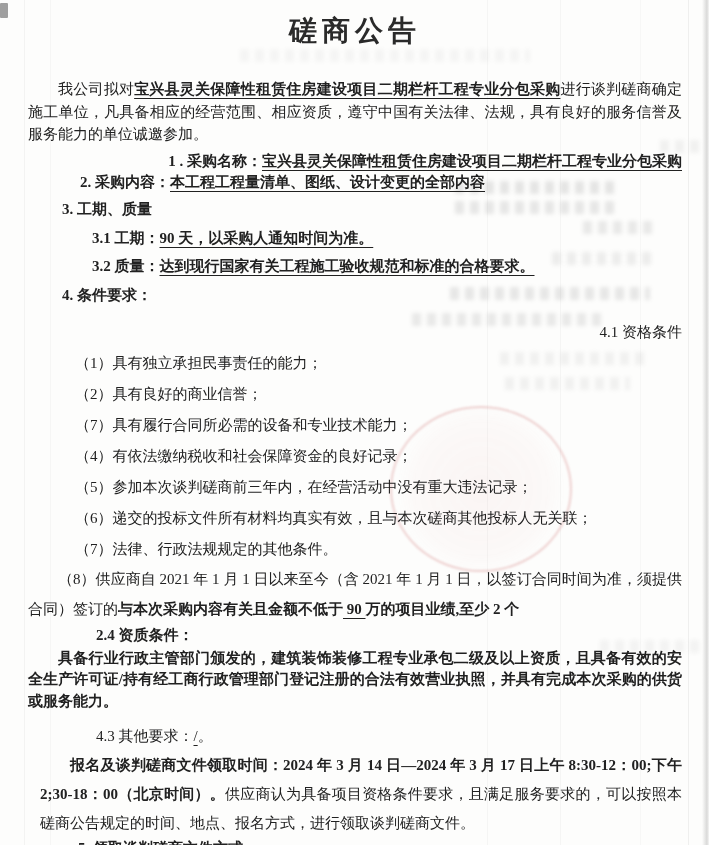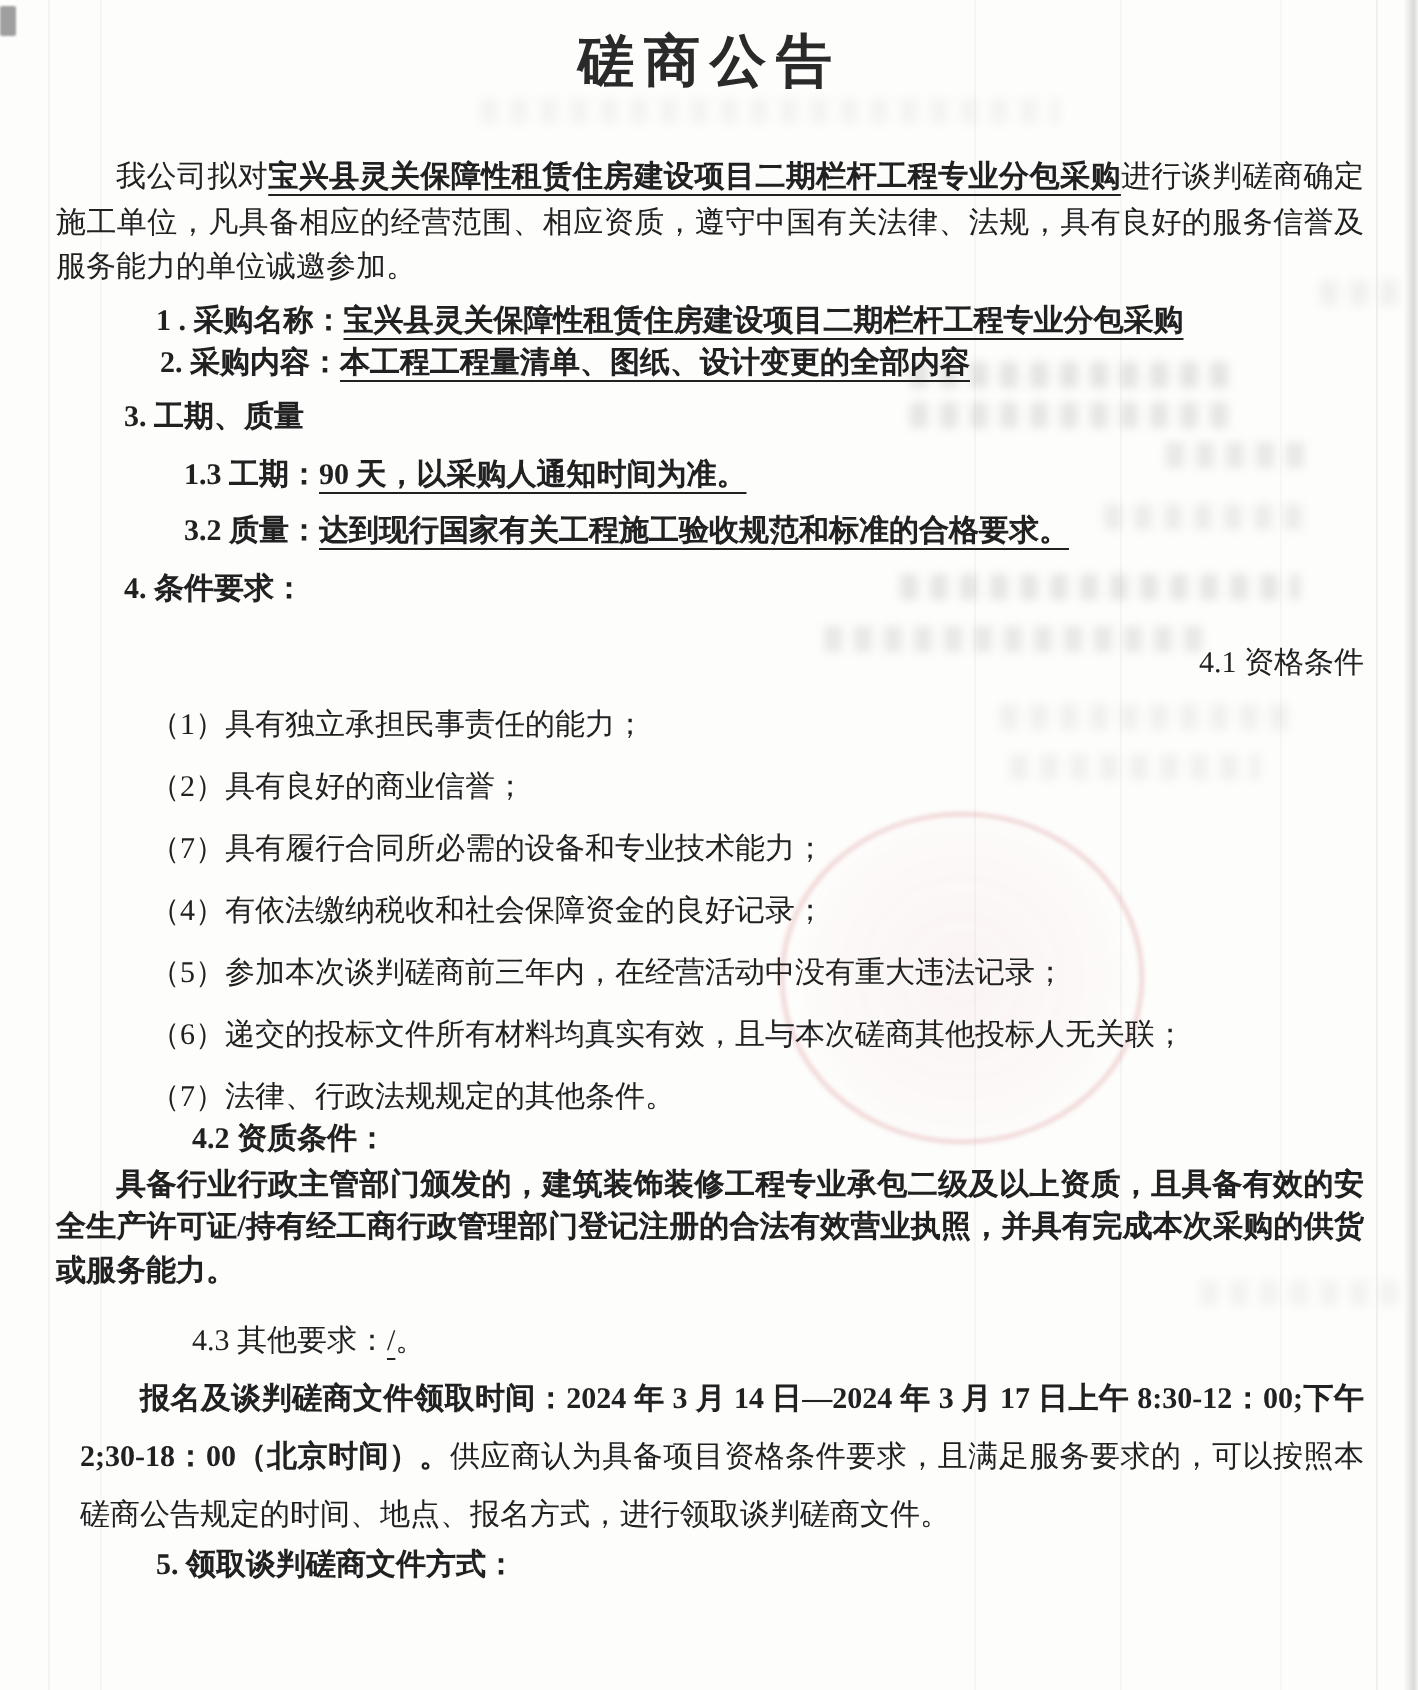--- a/index.html
+++ b/index.html
@@ -26,21 +26,21 @@
     font-weight:700;
     letter-spacing:5px;
     color:#2a2a2a;
   }
   p{margin:0;font-size:15px;}
   .justify{text-align:justify;}
   .indent2{text-indent:2em;}
   .b{font-weight:700;}
   .u{text-decoration:underline;text-underline-offset:4px;text-decoration-thickness:1.2px;}
   .intro{margin-top:28px;line-height:22.5px;}
-  .item-1{margin-top:5px;padding-left:50px;line-height:21px;}
+  .item-1{margin-top:5px;padding-left:50px;line-height:21px;text-align:right;}
   .item-2{margin-top:0;padding-left:52px;line-height:21px;}
   .sec-3{margin-top:6px;padding-left:34px;line-height:21px;}
   .sub-31{margin-top:8px;padding-left:64px;line-height:21px;}
   .sub-32{margin-top:7px;padding-left:64px;line-height:21px;}
   .sec-4{margin-top:8px;padding-left:34px;line-height:21px;}
   .sub-41{margin-top:16px;padding-left:68px;line-height:20px;text-align:right;}
   .cond{margin-top:11px;padding-left:47px;line-height:20px;}
   .c8{margin-top:5px;line-height:30px;}
   .sub-42{margin-top:1px;padding-left:68px;line-height:20px;}
   .p42{margin-top:3px;line-height:21.5px;}
@@ -99,38 +99,39 @@
     <h1 class="title">磋商公告</h1>
 
     <p class="intro indent2 justify"><span>我公司拟对</span><span class="b u">宝兴县灵关保障性租赁住房建设项目二期栏杆工程专业分包采购</span><span>进行谈判磋商确定施工单位，凡具备相应的经营范围、相应资质，遵守中国有关法律、法规，具有良好的服务信誉及服务能力的单位诚邀参加。</span></p>
 
     <p class="item-1 b"><span>1 . 采购名称：</span><span class="u">宝兴县灵关保障性租赁住房建设项目二期栏杆工程专业分包采购</span></p>
 
     <p class="item-2 b"><span>2. 采购内容：</span><span class="u">本工程工程量清单、图纸、设计变更的全部内容</span></p>
 
     <p class="sec-3 b">3. 工期、质量</p>
 
-    <p class="sub-31 b"><span>1.3 工期：</span><span class="u">90 天，以采购人通知时间为准。</span></p>
+    <p class="sub-31 b"><span>3.1 工期：</span><span class="u">90 天，以采购人通知时间为准。</span></p>
 
     <p class="sub-32 b"><span>3.2 质量：</span><span class="u">达到现行国家有关工程施工验收规范和标准的合格要求。</span></p>
 
     <p class="sec-4 b">4. 条件要求：</p>
 
     <p class="sub-41">4.1 资格条件</p>
 
     <p class="cond">（1）具有独立承担民事责任的能力；</p>
     <p class="cond">（2）具有良好的商业信誉；</p>
     <p class="cond">（7）具有履行合同所必需的设备和专业技术能力；</p>
     <p class="cond">（4）有依法缴纳税收和社会保障资金的良好记录；</p>
     <p class="cond">（5）参加本次谈判磋商前三年内，在经营活动中没有重大违法记录；</p>
     <p class="cond">（6）递交的投标文件所有材料均真实有效，且与本次磋商其他投标人无关联；</p>
     <p class="cond">（7）法律、行政法规规定的其他条件。</p>
 
+    <p class="c8 indent2 justify"><span>（8）供应商自 2021 年 1 月 1 日以来至今（含 2021 年 1 月 1 日，以签订合同时间为准，须提供合同）签订的</span><span class="b">与本次采购内容有关且金额不低于</span><span class="b u"> 90 </span><span class="b">万的项目业绩,至少 2 个</span></p>
 
-    <p class="sub-42 b">4.2 资质条件：</p>
+    <p class="sub-42 b">2.4 资质条件：</p>
 
     <p class="p42 indent2 justify b">具备行业行政主管部门颁发的，建筑装饰装修工程专业承包二级及以上资质，且具备有效的安全生产许可证/持有经工商行政管理部门登记注册的合法有效营业执照，并具有完成本次采购的供货或服务能力。</p>
 
     <p class="sub-43"><span>4.3 其他要求：</span><span class="u">/</span><span>。</span></p>
 
     <p class="reg indent2 justify"><span class="b">报名及谈判磋商文件领取时间：2024 年 3 月 14 日—2024 年 3 月 17 日上午 8:30-12：00;下午 2;30-18：00（北京时间）。</span><span>供应商认为具备项目资格条件要求，且满足服务要求的，可以按照本磋商公告规定的时间、地点、报名方式，进行领取谈判磋商文件。</span></p>
 
     <p class="sec-5 b">5.  领取谈判磋商文件方式：</p>
 
   </div>

